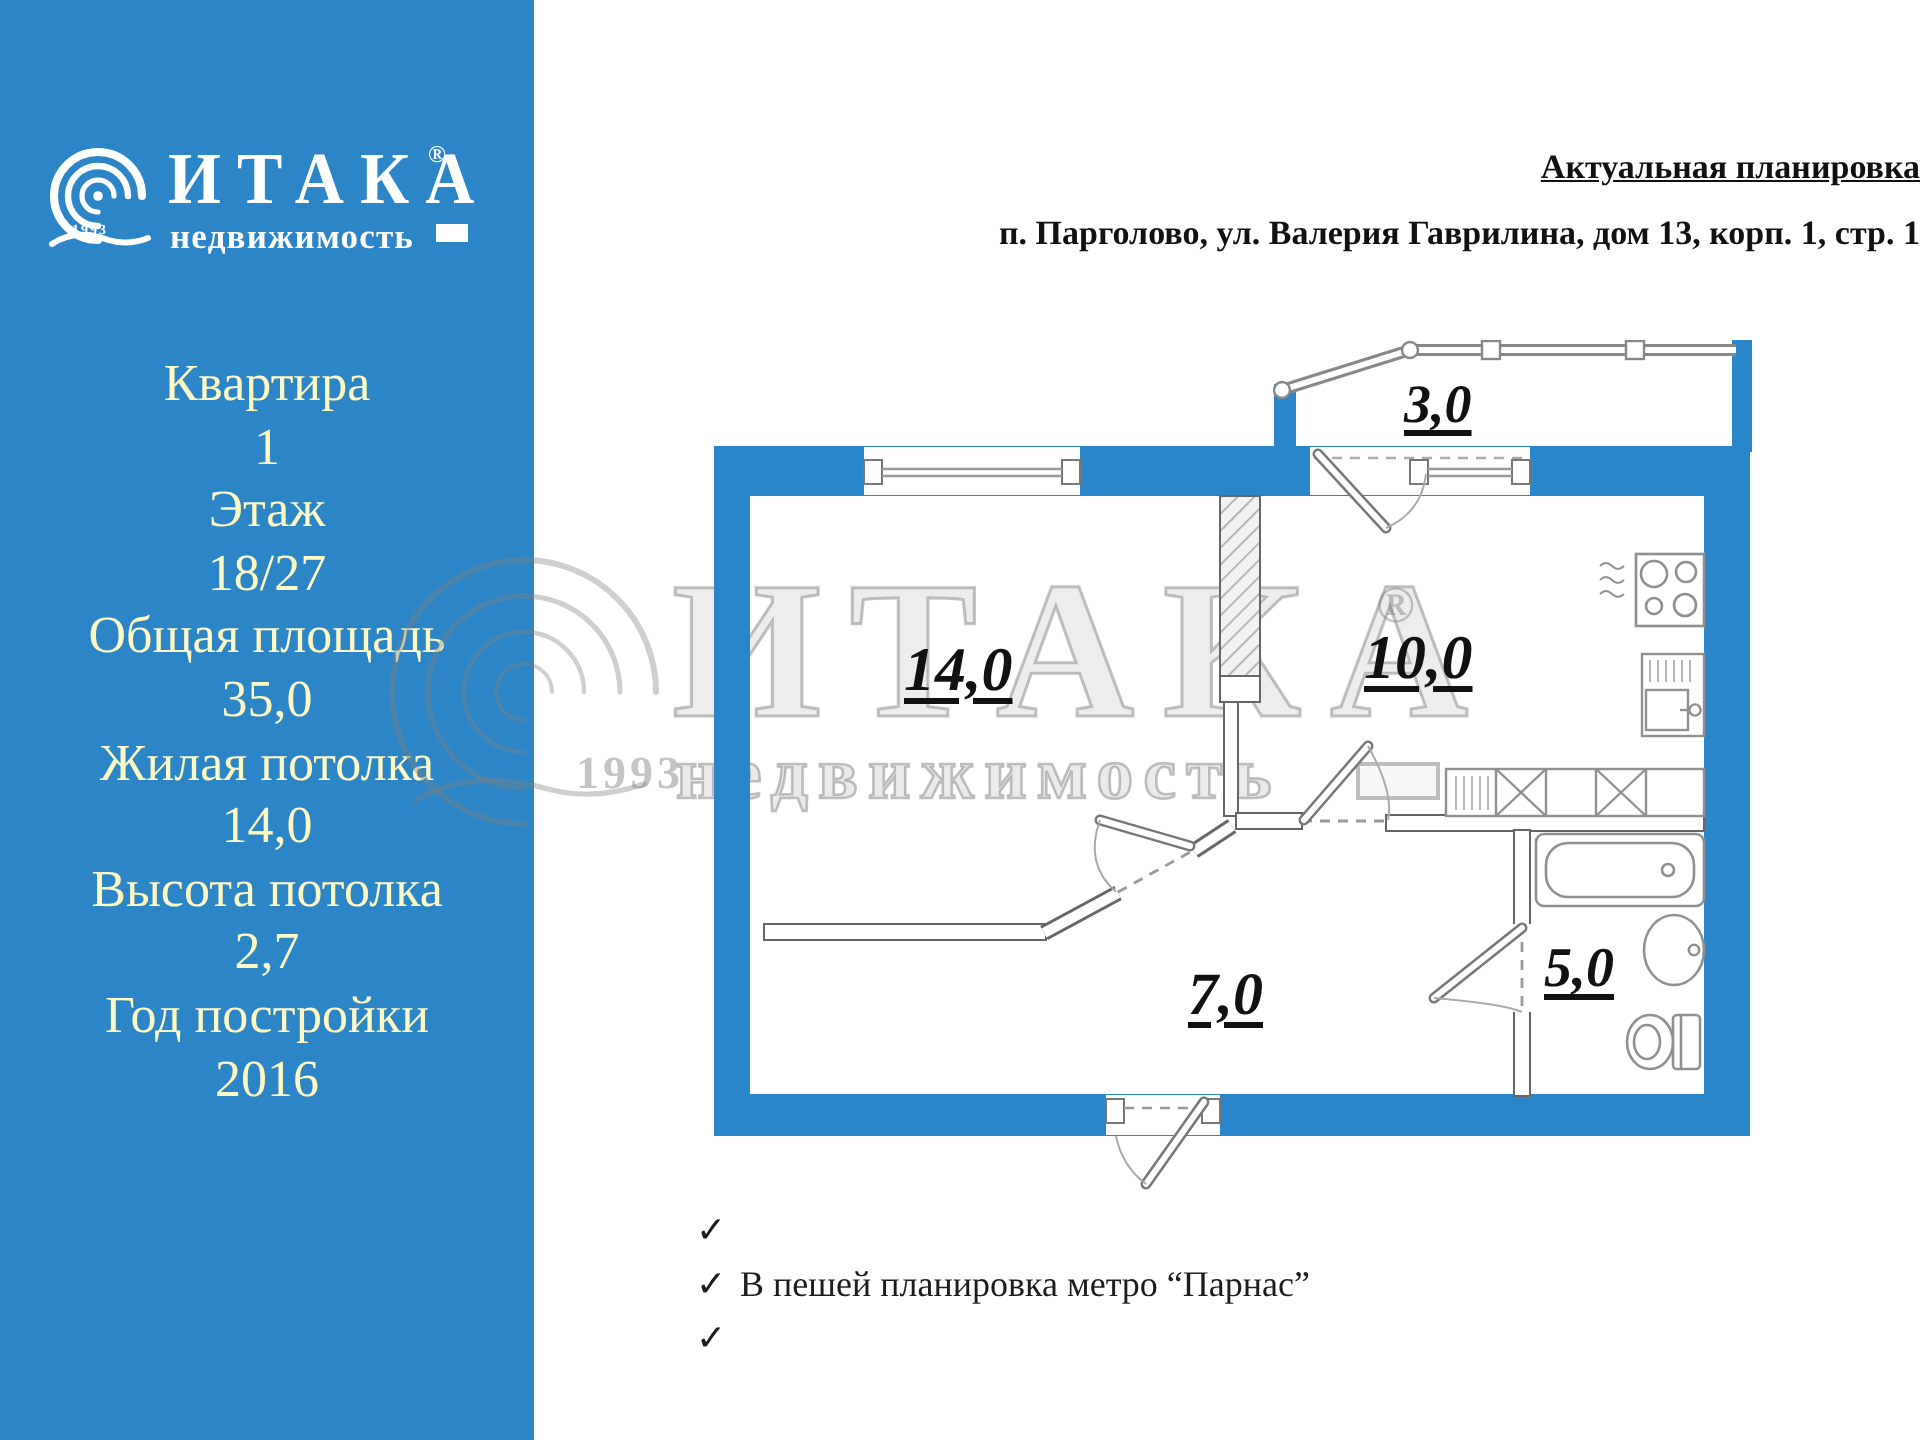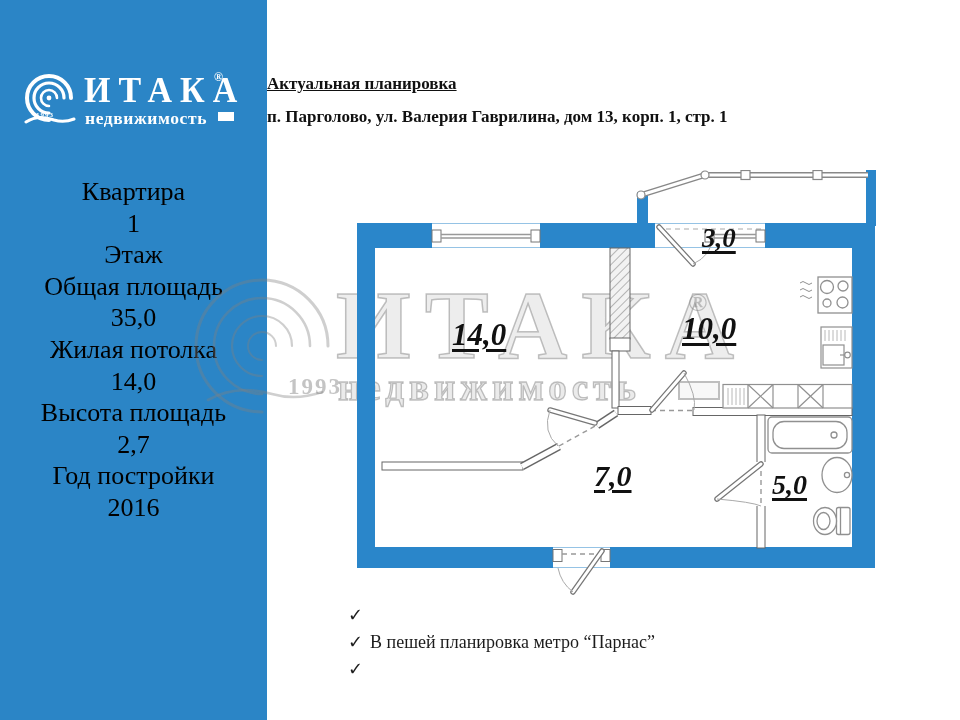--- a/index.html
+++ b/index.html
@@ -10,25 +10,25 @@
   .sidebar{position:absolute;left:0;top:0;width:267px;height:720px;background:#2b85c6;}
   .logo{position:absolute;left:22px;top:64px;width:225px;height:70px;}
   .logo-wave{position:absolute;left:2px;top:8px;}
   .logo-year{position:absolute;left:14px;top:47px;font-size:7px;font-weight:bold;color:#ffffff;letter-spacing:1px;}
   .logo-brand{position:absolute;left:62px;top:6px;color:#fff;font-weight:bold;font-size:34px;
               letter-spacing:8px;transform:scaleY(1.08);transform-origin:top left;white-space:nowrap;}
   .logo-reg{position:absolute;left:192px;top:6px;color:#fff;font-size:12px;font-weight:bold;}
   .logo-sub{position:absolute;left:63px;top:44px;color:#fff;font-weight:bold;font-size:17.5px;
             letter-spacing:0.6px;white-space:nowrap;}
   .logo-bar{position:absolute;left:196px;top:48px;width:16px;height:9px;background:#ffffff;}
-  .stats{position:absolute;left:0;top:176px;width:267px;text-align:center;color:#000000;
+  .stats{position:absolute;left:0;top:176px;width:267px;text-align:center;color:#fef9c3;
          font-size:26px;line-height:31.6px;}
 
   
-  .head{position:absolute;left:267px;top:74px;width:693px;text-align:left;color:#111;}
+  .head{position:absolute;left:267px;top:74px;width:693px;text-align:right;color:#111;}
   .head .title{font-size:17px;font-weight:bold;text-decoration:underline;}
   .head .addr{font-size:17px;font-weight:bold;margin-top:13px;}
 
   
   .wm{position:absolute;left:0;top:0;width:960px;height:720px;pointer-events:none;}
   .wm-swirl{position:absolute;left:188px;top:268px;}
   .wm-year{position:absolute;left:288px;top:374px;font-size:23px;font-weight:bold;
            color:rgba(125,125,125,0.45);letter-spacing:2px;}
   .wm-brand{position:absolute;left:336px;top:268px;font-size:96px;font-weight:bold;letter-spacing:14px;
             color:rgba(145,145,145,0.16);-webkit-text-stroke:1.5px rgba(120,120,120,0.45);
@@ -40,23 +40,23 @@
   .wm-bar{position:absolute;left:678px;top:381px;width:38px;height:15px;
           border:2px solid rgba(120,120,120,0.45);background:rgba(200,200,200,0.15);}
 
   
   .plan{position:absolute;left:357px;top:170px;width:519px;height:432px;}
   .area-label{position:absolute;color:#111;font-weight:bold;font-style:italic;
               text-decoration:underline;text-underline-offset:4px;
               text-decoration-thickness:2.5px;white-space:nowrap;}
   .lbl-room{left:452px;top:317px;font-size:31px;}
   .lbl-kitchen{left:682px;top:311px;font-size:31px;}
-  .lbl-hall{left:594px;top:459px;font-size:30px;}
+  .lbl-hall{left:594px;top:481px;font-size:30px;}
   .lbl-bath{left:743px;top:469px;font-size:28px;margin-left:29px;}
-  .lbl-balcony{left:702px;top:187px;font-size:27px;margin-top:36px;}
+  .lbl-balcony{left:702px;top:187px;font-size:27px;}
 
   
   .features{position:absolute;left:348px;top:602px;color:#1c1c1c;font-size:18px;line-height:27px;}
   .feat-row{display:flex;align-items:baseline;}
   .feat-check{width:22px;color:#1c1c1c;}
 </style>
 </head>
 <body>
 
 <div class="page">
@@ -75,25 +75,26 @@
       <span class="logo-year">1993</span>
       <div class="logo-brand">ИТАКА</div>
       <div class="logo-reg">®</div>
       <div class="logo-sub">недвижимость</div>
       <div class="logo-bar"></div>
     </div>
     <div class="stats">
       <div>Квартира</div>
       <div>1</div>
       <div>Этаж</div>
+      <div>18/27</div>
       <div>Общая площадь</div>
       <div>35,0</div>
       <div>Жилая потолка</div>
       <div>14,0</div>
-      <div>Высота площадь</div>
+      <div>Высота потолка</div>
       <div>2,7</div>
       <div>Год постройки</div>
       <div>2016</div>
     </div>
   </div>
 
   <div class="head">
     <div class="title">Актуальная планировка</div>
     <div class="addr">п. Парголово, ул. Валерия Гаврилина, дом 13, корп. 1, стр. 1</div>
   </div>

